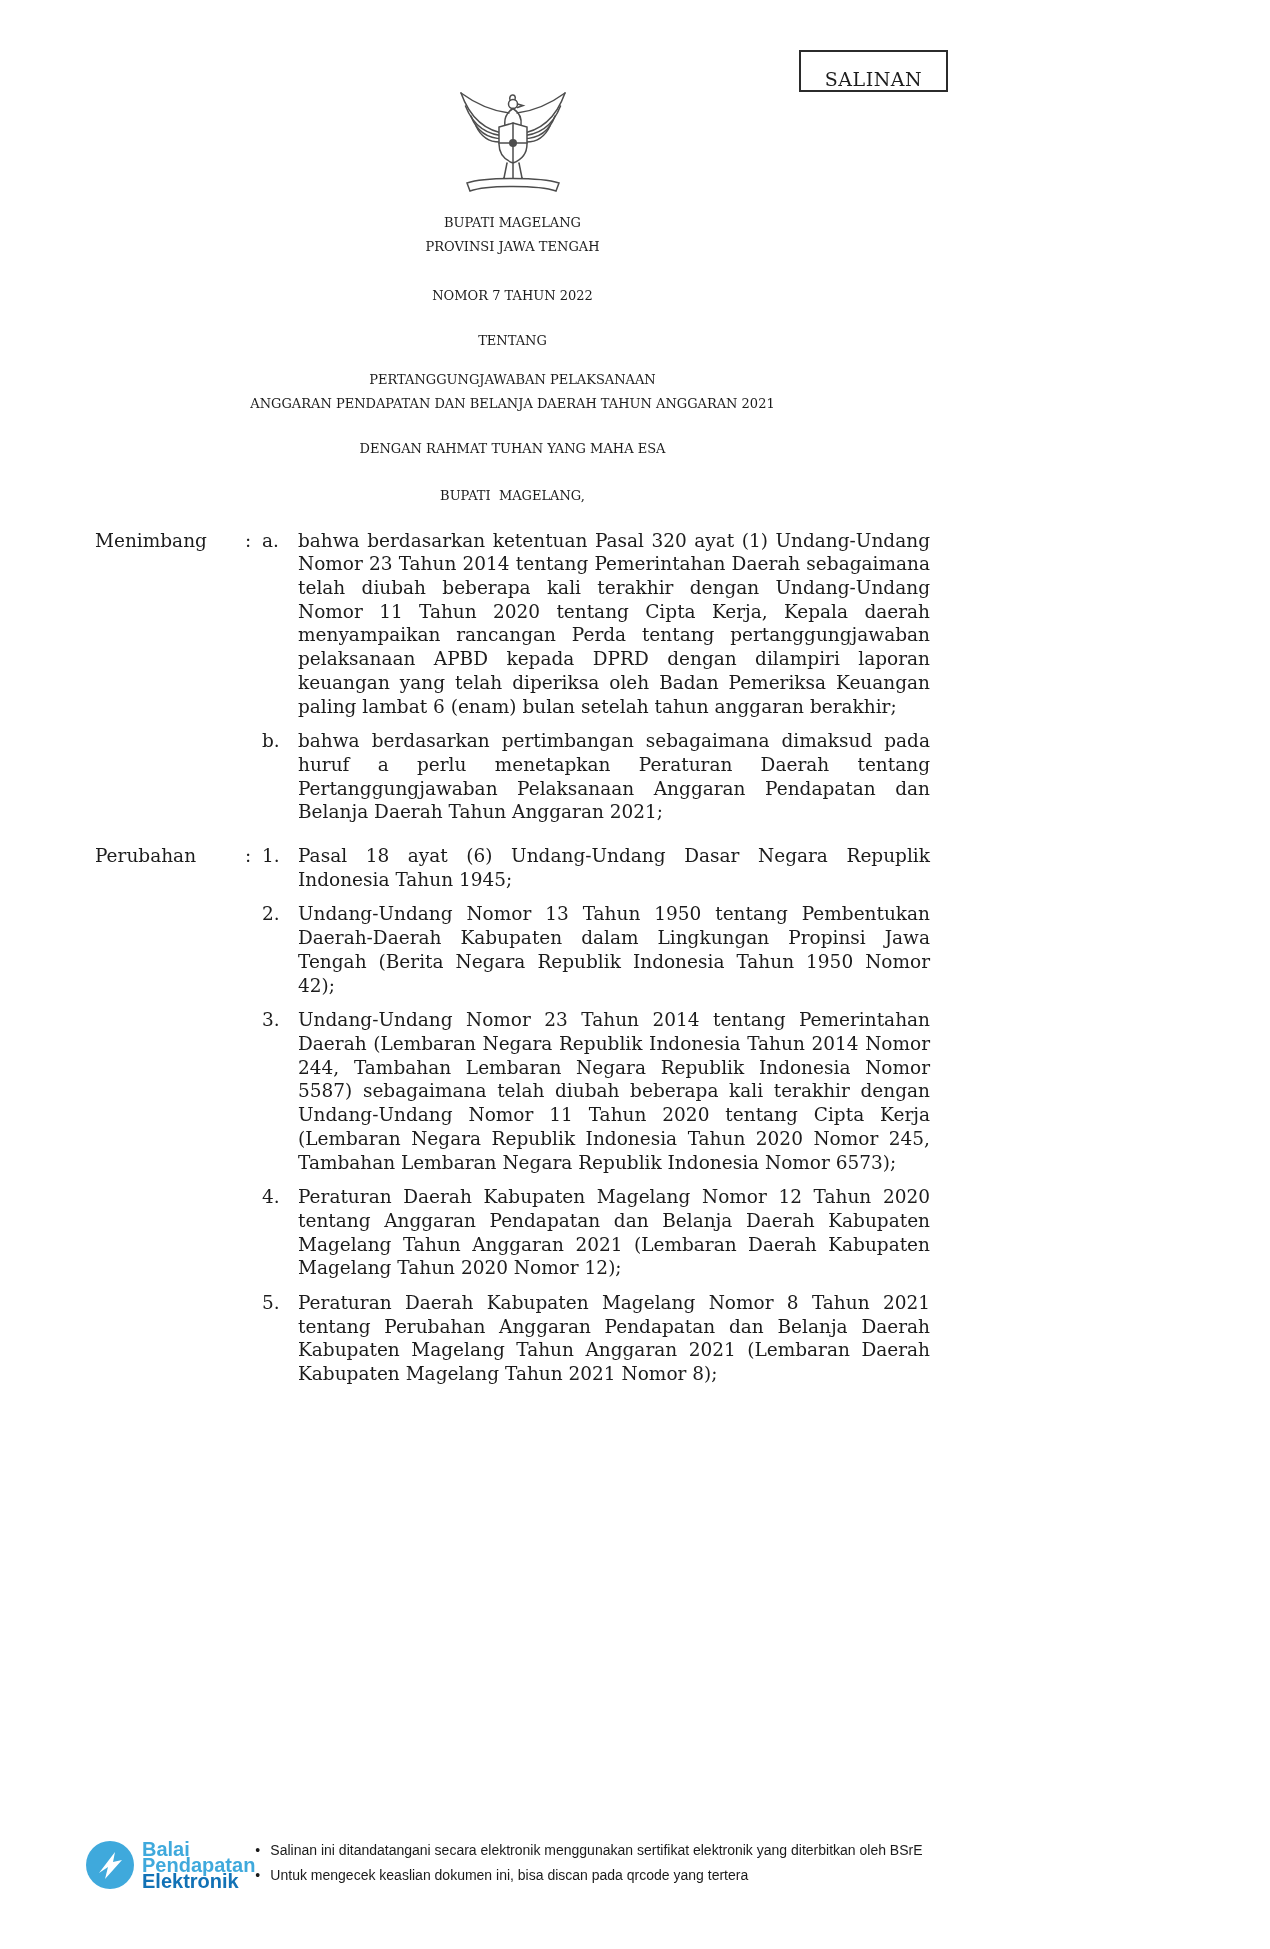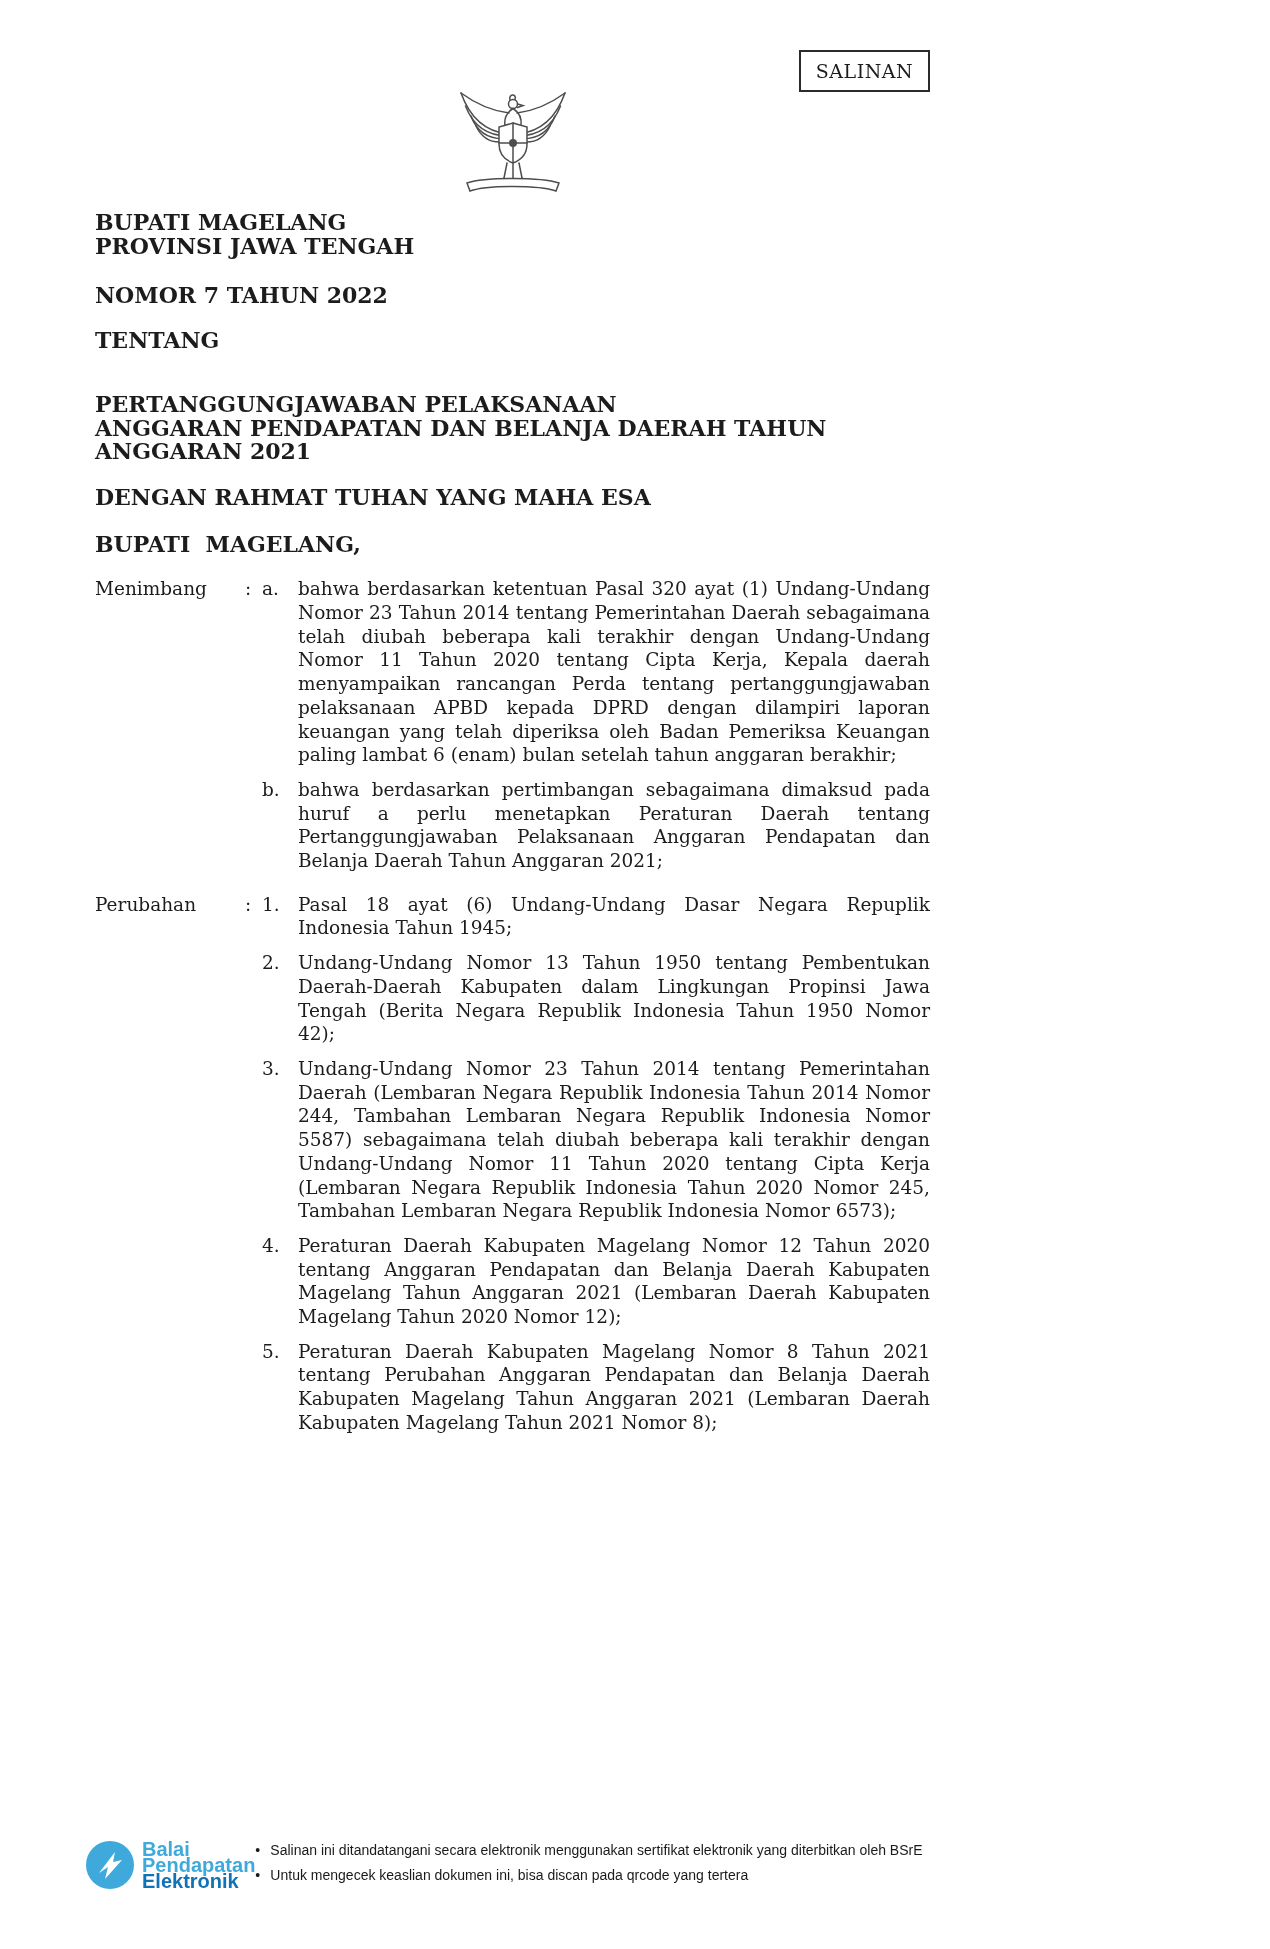--- a/index.html
+++ b/index.html
@@ -14,37 +14,37 @@
     position: relative;
     width: 1270px; height: 1949px;
     background: #ffffff;
     overflow: hidden;
   }
 
   
   .salinan-box {
     position: absolute;
     top: 50px; left: 799px;
-    width: 131px; height: 42px;
+    width: 149px; height: 42px;
     border: 2px solid #2b2b2b;
-    display: flex; align-items: center; justify-content: center;
+    display: flex; align-items: flex-end; justify-content: center;
     font-size: 19px; letter-spacing: 0.5px;
   }
 
   
   .content {
     padding: 85px 340px 0 95px; 
   }
 
   .emblem-wrap { text-align: center; margin-bottom: 10px; }
 
-  .c { font-size: 22px; line-height: 23.7px; font-weight: bold; }
+  .c { text-align: center; font-size: 13px; line-height: 23.7px; }
   .blk-authority  { margin-bottom: 26px; }
   .blk-regulation { margin-bottom: 21px; }
-  .blk-tentang    { margin-bottom: 40px; }
+  .blk-tentang    { margin-bottom: 15px; }
   .blk-subject    { margin-bottom: 22px; }
   .blk-invocation { margin-bottom: 23px; }
   .blk-official   { margin-bottom: 21px; white-space: pre-wrap; }
 
   
   .clause {
     display: flex;
     font-size: 18.5px; line-height: 23.7px;
   }
   .clause + .clause { margin-top: 20px; }

